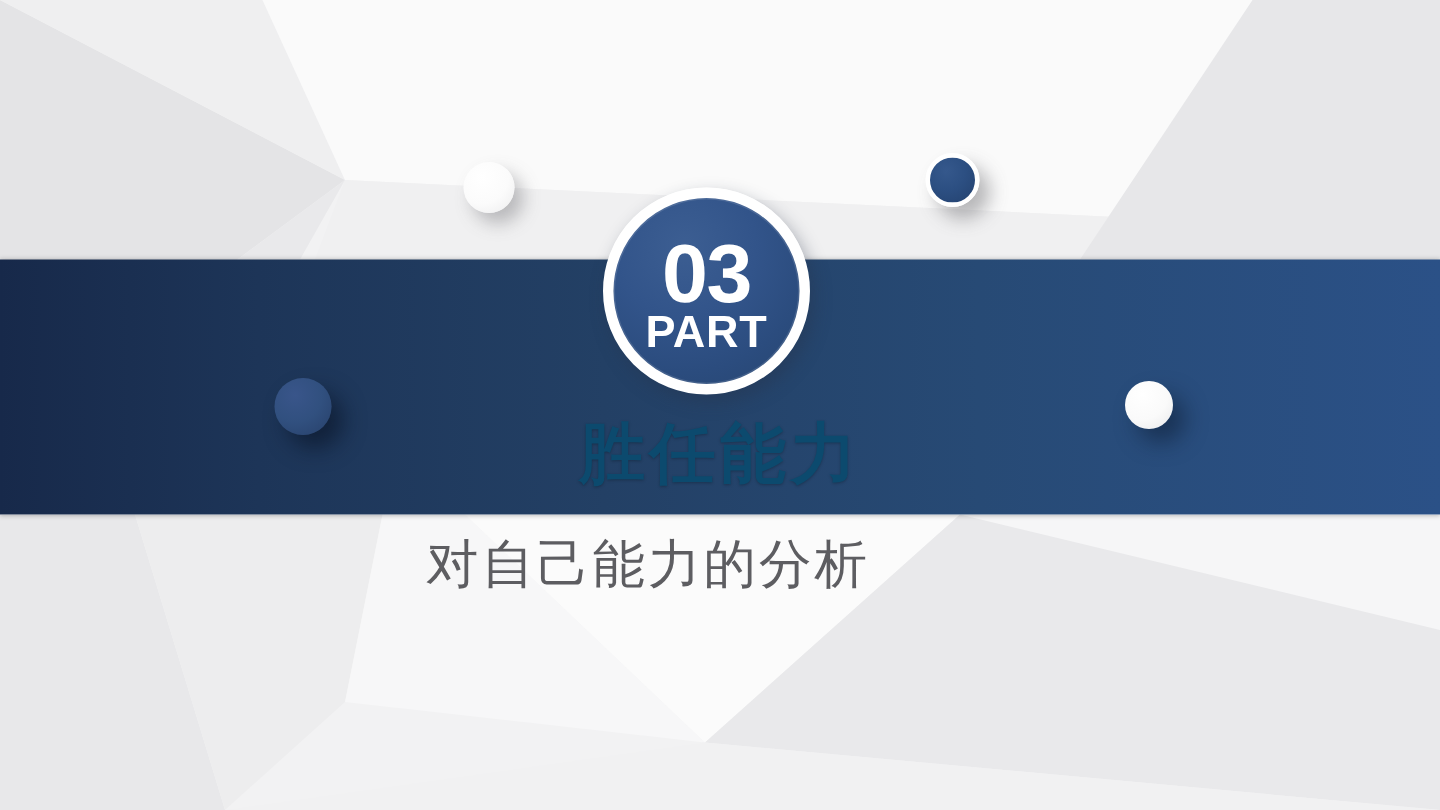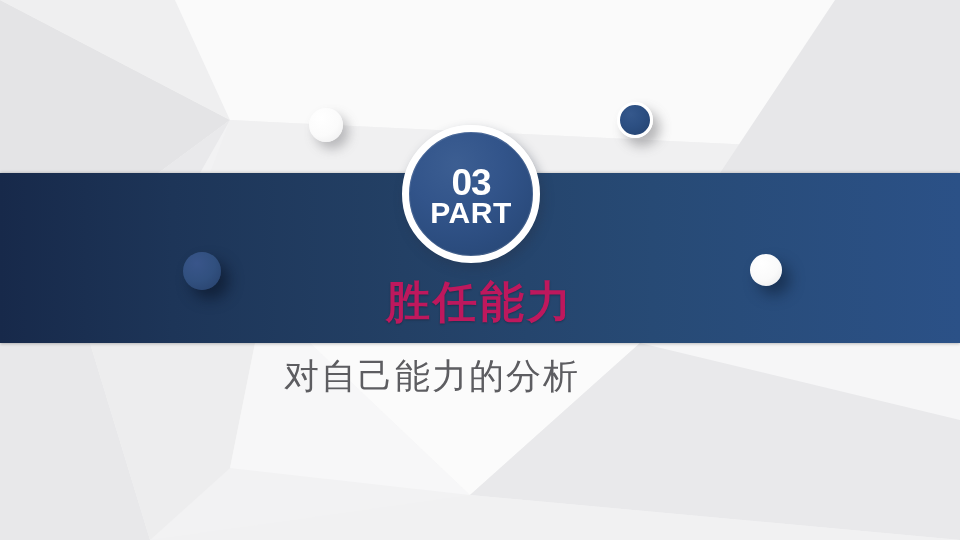--- a/index.html
+++ b/index.html
@@ -79,21 +79,21 @@
     border: 7px solid #ffffff;
     box-sizing: border-box;
     box-shadow: 3px 5px 11px rgba(40,50,70,0.38), inset 0 0 0 1px rgba(255,255,255,0.12);
     display: flex;
     flex-direction: column;
     align-items: center;
     justify-content: center;
   }
   #badge-number {
     color: #ffffff;
-    font-size: 37px;
+    font-size: 55px;
     font-weight: bold;
     line-height: 0.94;
     letter-spacing: -1px;
     margin-top: 6px;
   }
   #badge-part {
     color: #ffffff;
     font-size: 30px;
     font-weight: bold;
     line-height: 1;
@@ -101,21 +101,21 @@
     margin-top: -2px;
   }
 
   
   #main-title {
     position: absolute;
     left: 0;
     top: 273px;
     width: 960px;
     text-align: center;
-    color: #be185d;
+    color: #0c4a6e;
     font-size: 44px;
     font-weight: bold;
     letter-spacing: 3px;
     text-shadow: 0 1px 2px rgba(0,0,0,0.25);
   }
   #sub-title {
     position: absolute;
     left: 0;
     top: 353px;
     width: 864px;

